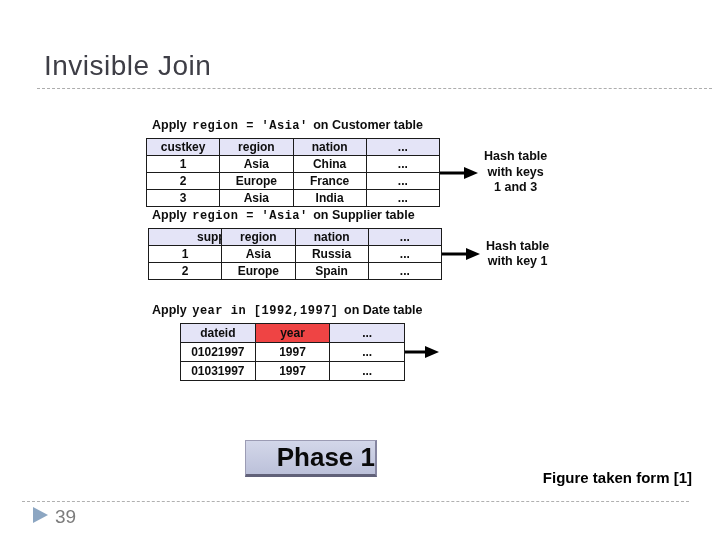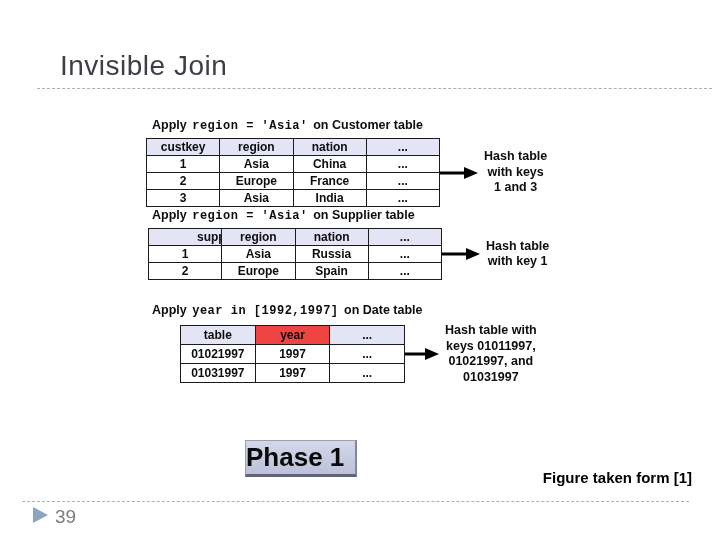--- a/index.html
+++ b/index.html
@@ -6,21 +6,21 @@
   html,body { width:720px; height:540px; }
   body {
     position:relative; overflow:hidden; background:#ffffff;
     font-family:"Liberation Sans", sans-serif;
   }
   #slide { position:absolute; inset:0; }
 
   
   #title {
     position:absolute; left:44px; top:50px;
-    font-size:28px; font-weight:400; color:#3e3e46; letter-spacing:0.5px;margin-left:16px;
+    font-size:28px; font-weight:400; color:#3e3e46; letter-spacing:0.5px;
   }
   #title-divider {
     position:absolute; left:37px; top:88px; width:675px; height:0;
     border-top:1px dashed #adadad;
   }
 
   
   .panel { position:absolute; }
   .panel-1 { left:146px; top:118px; }
   .panel-2 { left:148px; top:208px; }
@@ -49,22 +49,22 @@
   .panel-3 .data-table th, .panel-3 .data-table td { height:19px; }
   .arrow { flex:0 0 auto; }
   .hash-label {
     margin-left:6px; text-align:center;
     font-size:12.5px; font-weight:bold; line-height:15.5px;
     color:#0d0d0d; white-space:nowrap;
   }
 
   
   #phase-box {
-    position:absolute; left:245px; top:440px; width:112px; height:37px;
-    display:flex; align-items:center; justify-content:flex-start;
+    position:absolute; left:245px; top:440px; width:132px; height:37px;
+    display:flex; align-items:center; justify-content:flex-end;
     background:linear-gradient(180deg,#d3d7e9 0%,#bcc1da 100%);
     border-top:1px solid #9c9cb4; border-left:1px solid #9c9cb4;
     border-right:2px solid #8585a0; border-bottom:3px solid #616179;
   }
   #phase-box span { font-size:26px; font-weight:bold; color:#0a0a0a; }
 
   
   #attribution {
     position:absolute; right:28px; top:469px;
     font-size:15px; font-weight:bold; color:#000000;
@@ -185,21 +185,21 @@
   <div class="panel panel-3">
     <div class="caption">
       <b class="cap-apply">Apply</b>
       <span class="cap-code">year in [1992,1997]</span>
       <b class="cap-target">on Date table</b>
     </div>
     <div class="panel-body">
       <table class="data-table">
           <thead>
             <tr>
-              <th style="background: rgb(228, 228, 247);">table</th>
+              <th style="background: rgb(228, 228, 247);">dateid</th>
               <th style="background: #ef4444;">year</th>
               <th style="background: rgb(228, 228, 247);">...</th>
             </tr>
           </thead>
           <tbody>
             <tr>
               <td>01021997</td>
               <td>1997</td>
               <td>...</td>
             </tr>
@@ -207,26 +207,20 @@
               <td>01031997</td>
               <td>1997</td>
               <td>...</td>
             </tr>
           </tbody>
         </table>
       <svg class="arrow" width="34" height="14" viewBox="0 0 34 14">
         <path d="M0 7 H20" stroke="#000" stroke-width="3"></path>
           <path d="M20 1 L34 7 L20 13 Z" fill="#000"></path>
       </svg>
-      <div class="hash-label">
-          <div>Hash table with</div>
-          <div>keys 01011997,</div>
-          <div>01021997, and</div>
-          <div>01031997</div>
-        </div>
     </div>
   </div>
 
   <div id="phase-box">
     <span>Phase 1</span>
   </div>
 
   <div id="attribution">Figure taken form [1]</div>
   <div id="footer-divider"></div>
   <div id="page-bullet" style="border-left-color: rgb(140, 166, 194);"></div>

